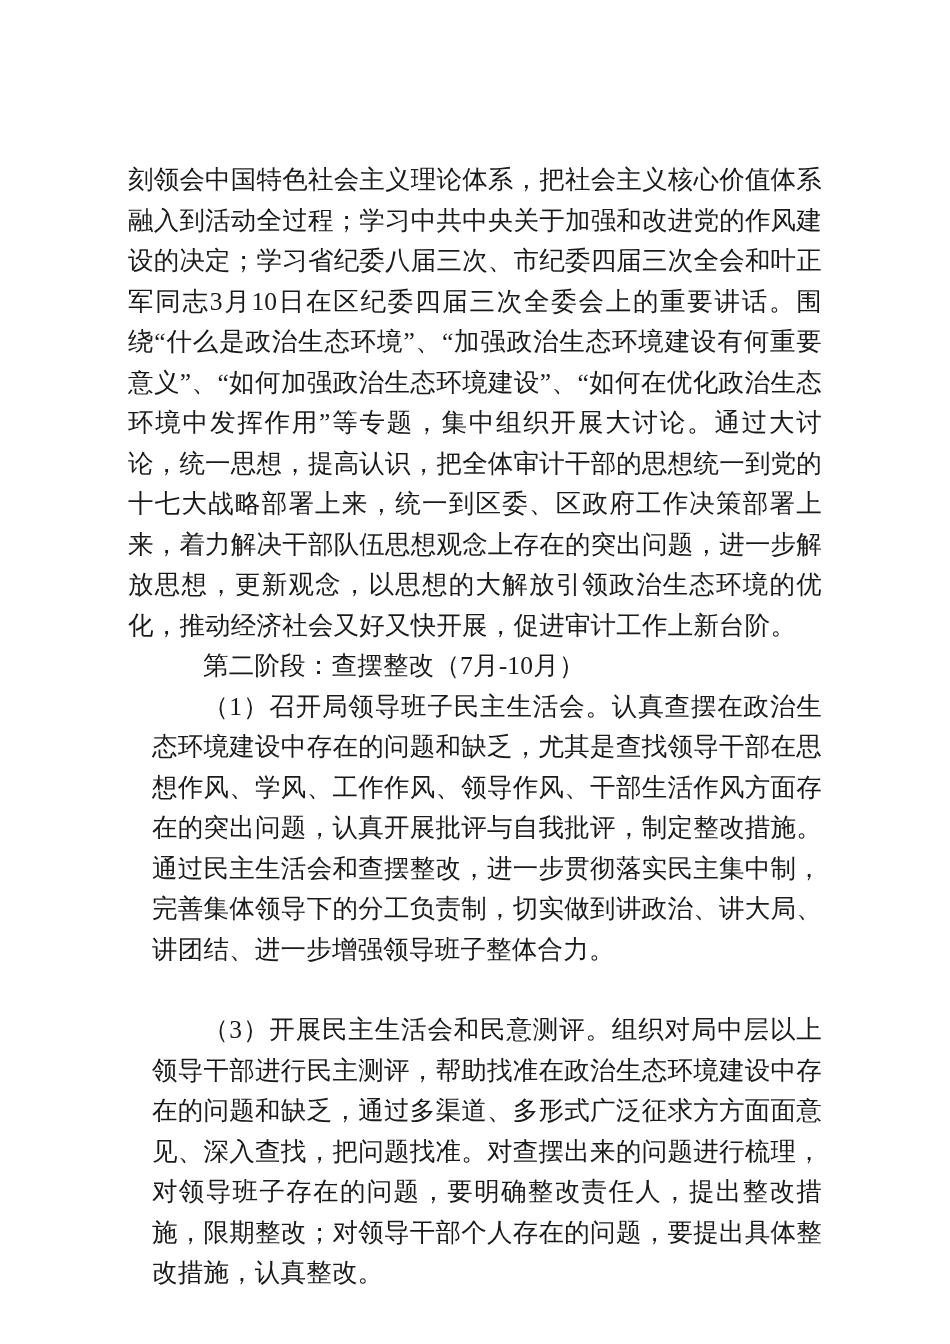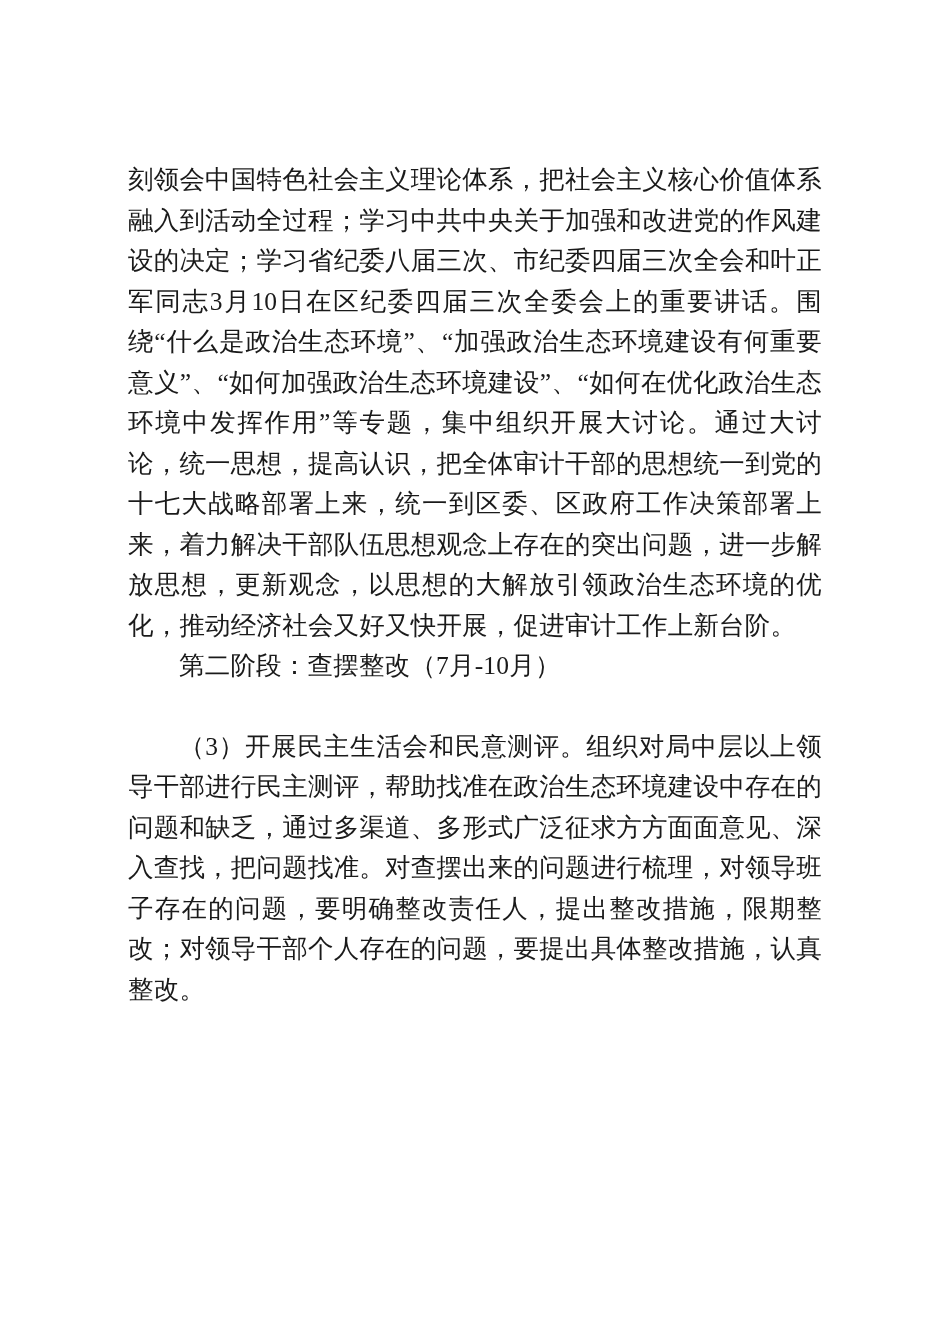--- a/index.html
+++ b/index.html
@@ -29,28 +29,30 @@
     text-justify: inter-ideograph;
     letter-spacing: 0.2px;
   }
   .para {
     margin: 0;
     text-indent: 0;
     white-space: normal;
   }
   .para.indent {
     text-indent: 2em;
+    margin-left: 24px;
   }
   .para.spaced {
     margin-top: 40px;
   }
 </style>
 </head>
 <body>
 
 <div class="page">
   <div class="doc-body">
     <p class="para">刻领会中国特色社会主义理论体系，把社会主义核心价值体系融入到活动全过程；学习中共中央关于加强和改进党的作风建设的决定；学习省纪委八届三次、市纪委四届三次全会和叶正军同志3月10日在区纪委四届三次全委会上的重要讲话。围绕“什么是政治生态环境”、“加强政治生态环境建设有何重要意义”、“如何加强政治生态环境建设”、“如何在优化政治生态环境中发挥作用”等专题，集中组织开展大讨论。通过大讨论，统一思想，提高认识，把全体审计干部的思想统一到党的十七大战略部署上来，统一到区委、区政府工作决策部署上来，着力解决干部队伍思想观念上存在的突出问题，进一步解放思想，更新观念，以思想的大解放引领政治生态环境的优化，推动经济社会又好又快开展，促进审计工作上新台阶。</p>
     <p class="para indent">第二阶段：查摆整改（7月-10月）</p>
+    <p class="para indent">（1）召开局领导班子民主生活会。认真查摆在政治生态环境建设中存在的问题和缺乏，尤其是查找领导干部在思想作风、学风、工作作风、领导作风、干部生活作风方面存在的突出问题，认真开展批评与自我批评，制定整改措施。通过民主生活会和查摆整改，进一步贯彻落实民主集中制，完善集体领导下的分工负责制，切实做到讲政治、讲大局、讲团结、进一步增强领导班子整体合力。</p>
     <p class="para indent spaced">（3）开展民主生活会和民意测评。组织对局中层以上领导干部进行民主测评，帮助找准在政治生态环境建设中存在的问题和缺乏，通过多渠道、多形式广泛征求方方面面意见、深入查找，把问题找准。对查摆出来的问题进行梳理，对领导班子存在的问题，要明确整改责任人，提出整改措施，限期整改；对领导干部个人存在的问题，要提出具体整改措施，认真整改。</p>
 
   </div>
 </div>
 
 </body></html>

